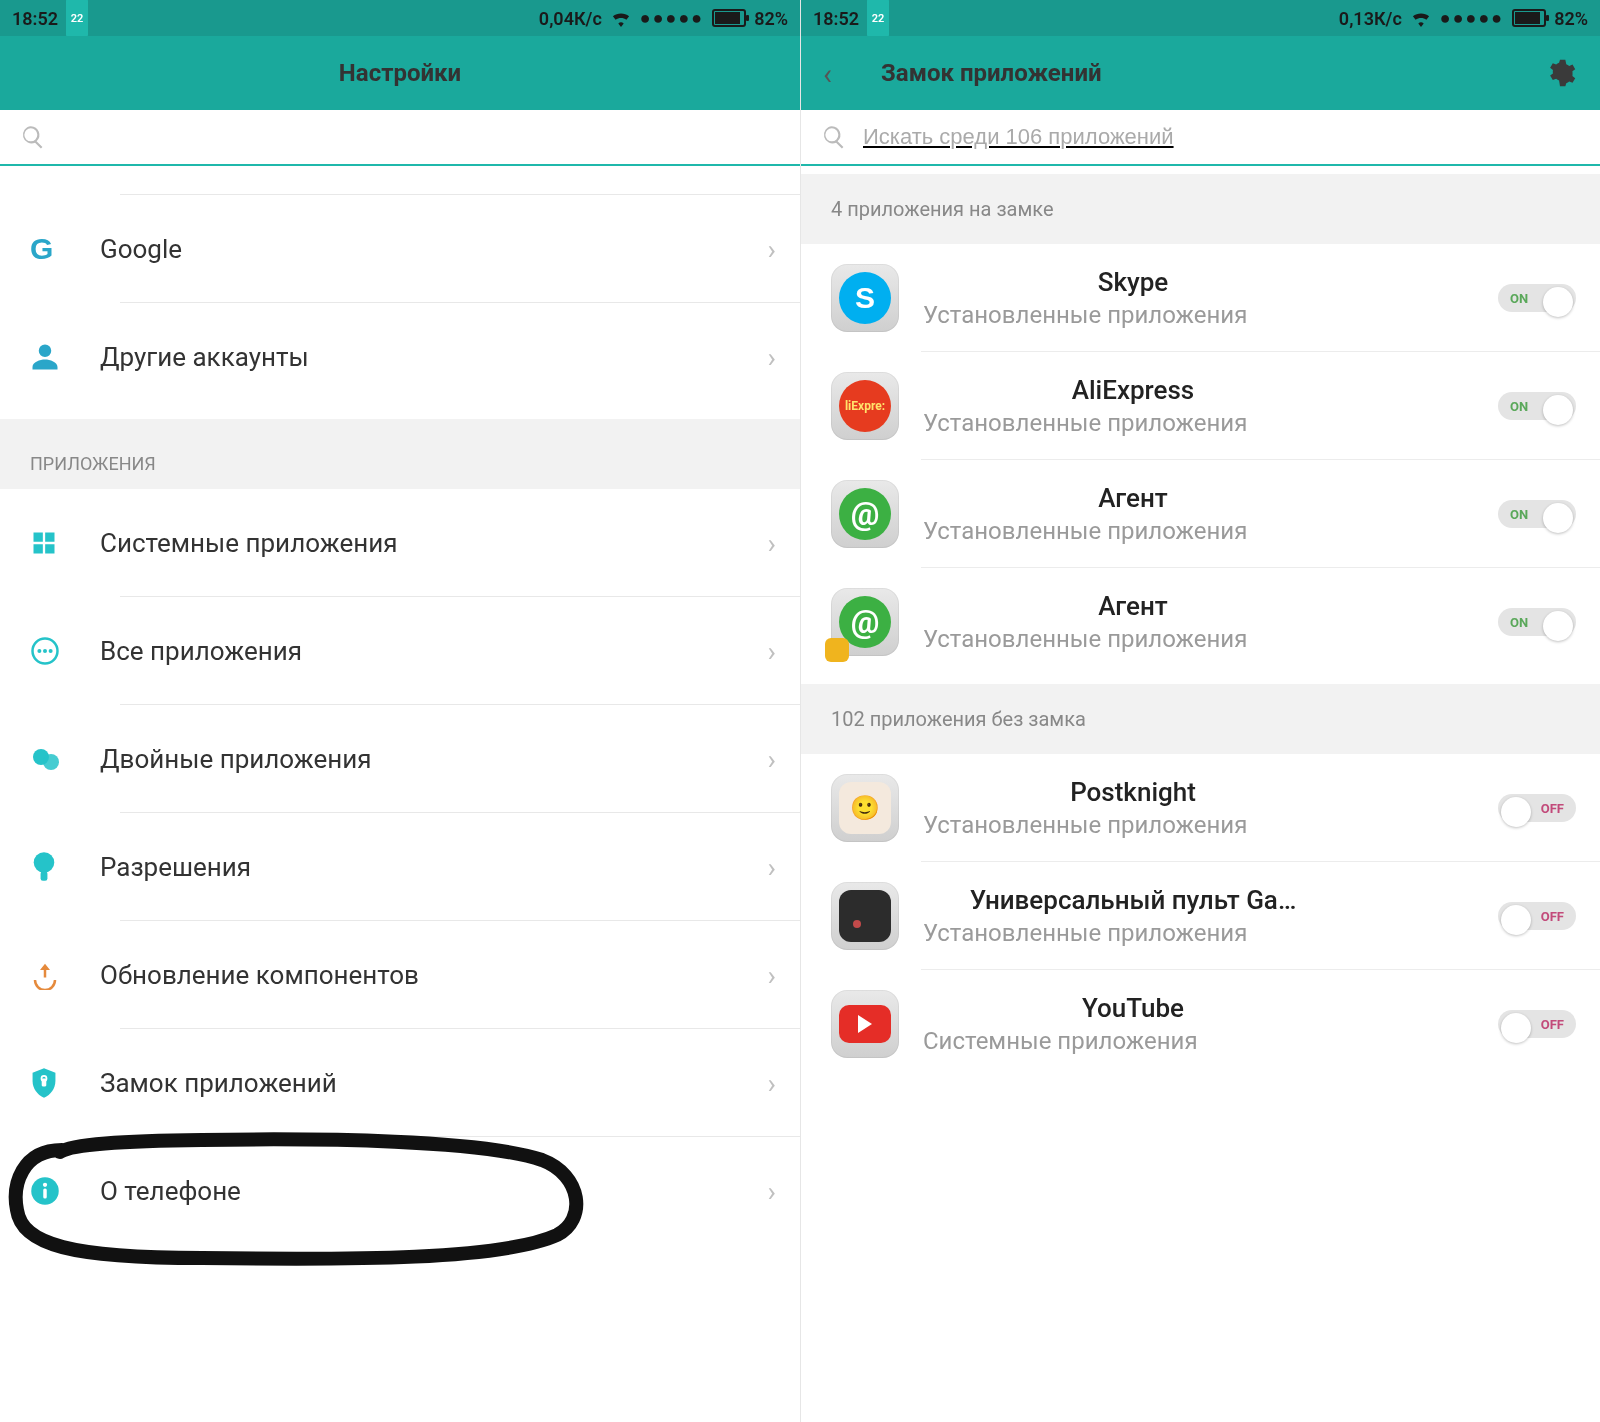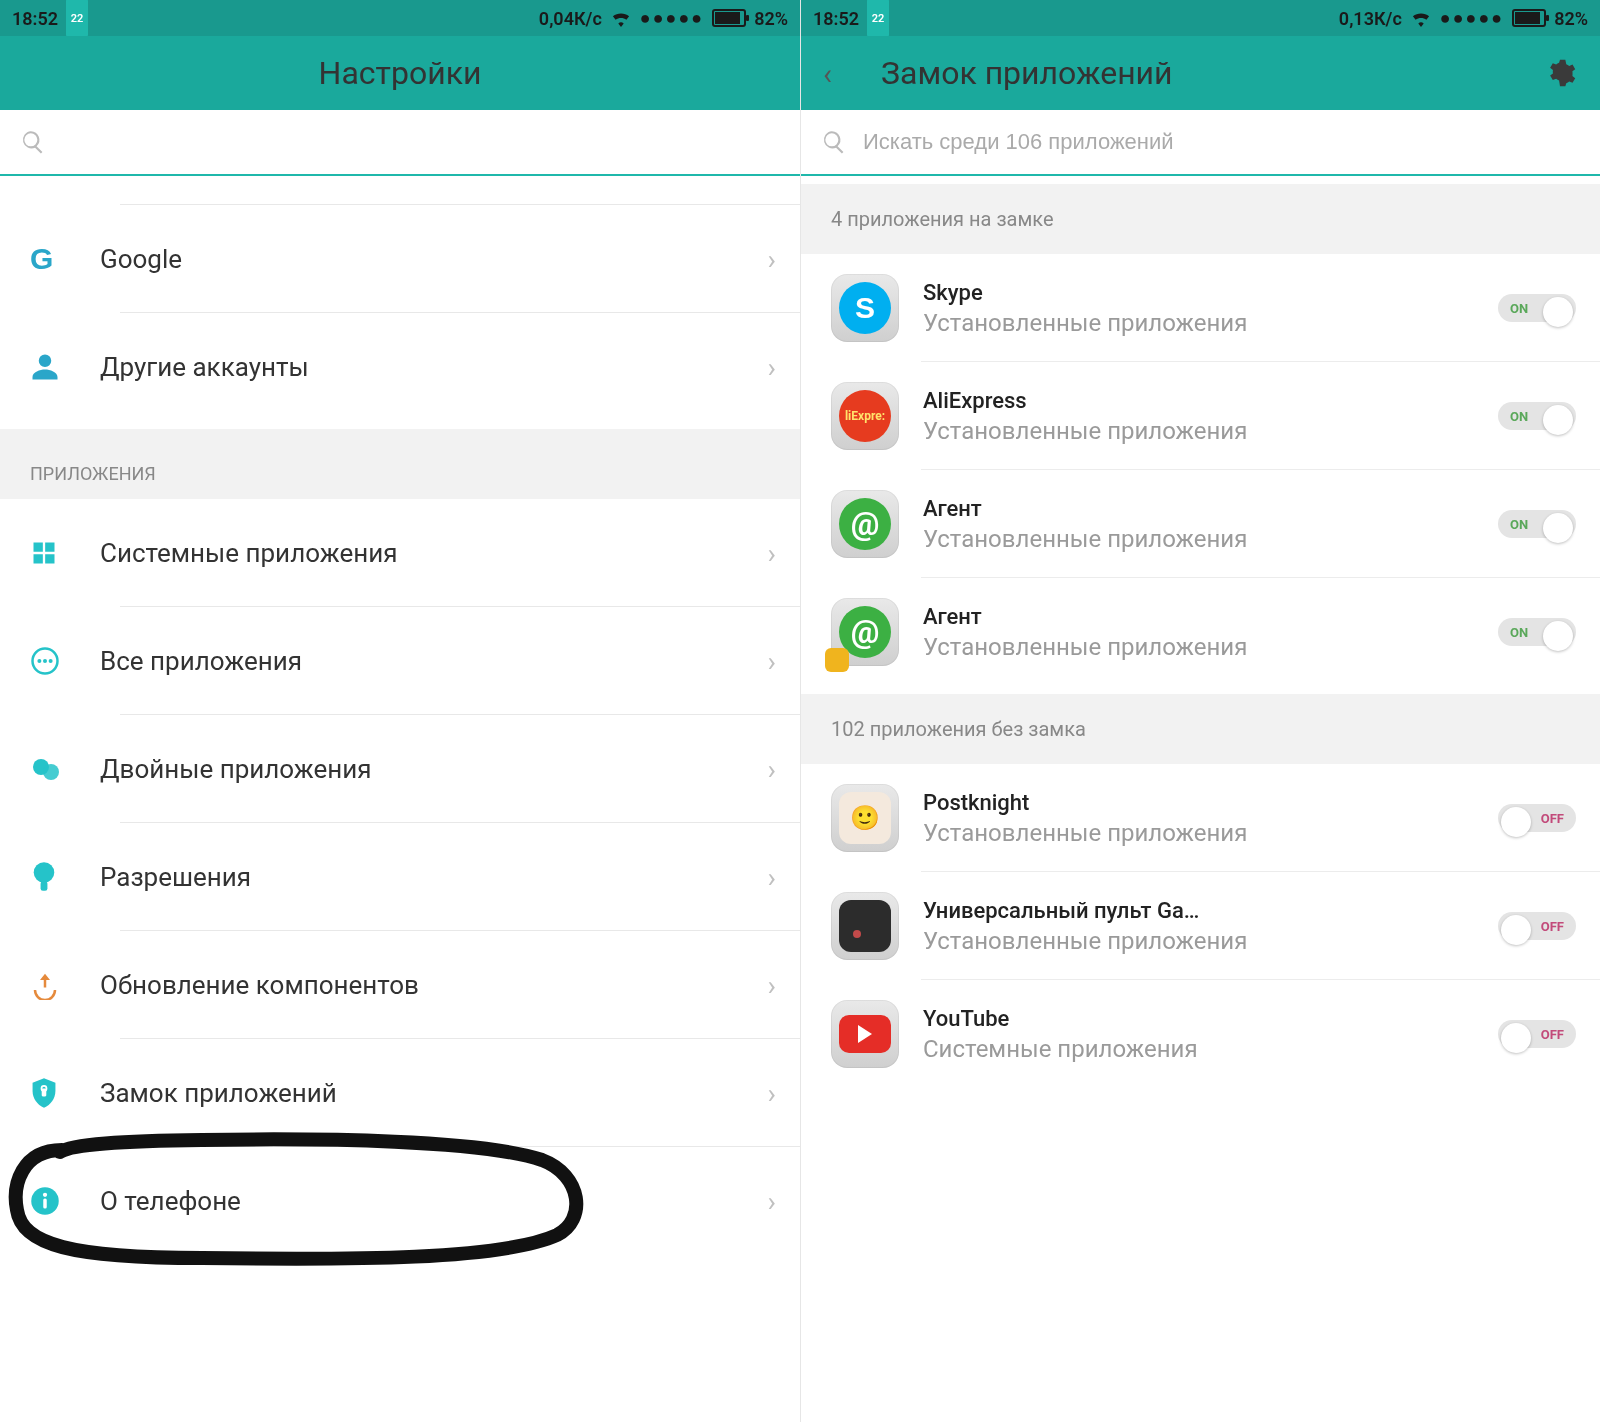--- a/index.html
+++ b/index.html
@@ -12,47 +12,47 @@
   .statusbar { height: 36px; background: #19998e; color: #1a1a1a; display: flex; align-items: center; justify-content: space-between; padding: 0 12px; font-size: 18px; font-weight: 600; }
   .statusbar .left, .statusbar .right { display: flex; align-items: center; gap: 8px; }
   .statusbar .cal { width: 22px; height: 38px; background: #1fb8ab; border-radius: 2px; position: relative; display:flex; align-items:center; justify-content:center; font-size: 11px; color:#fff; }
   .statusbar .dots { letter-spacing: 2px; }
   .statusbar .batt { width: 34px; height: 18px; border: 2px solid #1a1a1a; border-radius: 3px; position: relative; }
   .statusbar .batt:after { content: ""; position: absolute; right: -5px; top: 4px; width: 3px; height: 6px; background: #1a1a1a; border-radius: 1px; }
   .statusbar .batt .fill { position: absolute; left: 1px; top: 1px; bottom: 1px; width: 82%; background: #1a1a1a; }
 
   
   .header { height: 74px; background: #1aa99c; color: #313131; display: flex; align-items: center; justify-content: center; position: relative; }
-  .header .title { font-size: 32px; font-weight: 400; color: #333; }
+  .header .title { font-size: 24px; font-weight: 700; color: #333; }
   .header .back { position: absolute; left: 22px; top: 50%; transform: translateY(-50%); font-size: 30px; color: #555; cursor: pointer; }
   .header .gear { position: absolute; right: 24px; top: 50%; transform: translateY(-50%); cursor: pointer; }
   .header.left-align { justify-content: flex-start; padding-left: 80px; }
 
   
-  .searchbar { height: 66px; background: #fff; border-bottom: 2px solid #1fb8ab; display: flex; align-items: center; padding: 0 20px; gap: 16px; }
+  .searchbar { height: 56px; background: #fff; border-bottom: 2px solid #1fb8ab; display: flex; align-items: center; padding: 0 20px; gap: 16px; text-decoration: underline; }
   .searchbar .icon { color: #aaa; }
   .searchbar input { border: none; outline: none; font-size: 22px; color: #888; flex: 1; background: transparent; }
   .searchbar input::placeholder { color: #aaa; }
 
   
   .content { flex: 1; overflow-y: auto; background: #fff; }
   .section-header { height: 70px; background: #f2f2f2; color: #888; font-size: 20px; display: flex; align-items: center; padding: 0 30px 0 30px; margin-top: 8px; }
   .section-header.small { font-size: 18px; padding-top:18px; }
 
   .row { display: flex; align-items: center; height: 108px; padding: 0 24px 0 30px; position: relative; cursor: pointer; }
   .row .icon-slot { width: 70px; display:flex; align-items:center; justify-content:flex-start; }
   .row .label { font-size: 26px; color: #333; flex: 1; }
   .row .chev { color: #c0c0c0; font-size: 28px; }
   .row .divider { position: absolute; left: 120px; right: 0; bottom: 0; height: 1px; background: #e8e8e8; }
 
   
   .app-row { display: flex; align-items: center; height: 108px; padding: 0 24px 0 30px; position: relative; cursor: pointer; }
   .app-row .app-icon { width: 68px; height: 68px; border-radius: 16px; display:flex; align-items:center; justify-content:center; font-size: 30px; color:#fff; font-weight:700; box-shadow: inset 0 0 0 1px rgba(0,0,0,.05); }
   .app-row .app-text { flex:1; padding-left: 24px; }
-  .app-row .app-name { font-size: 22px; color: #222; font-weight: 500; white-space: nowrap; overflow: hidden; text-overflow: ellipsis; max-width: 420px; }
+  .app-row .app-name { font-size: 26px; color: #222; font-weight: 500; white-space: nowrap; overflow: hidden; text-overflow: ellipsis; max-width: 420px; text-align: center; }
   .app-row .app-sub { font-size: 24px; color: #9a9a9a; margin-top: 4px; }
   .app-row .divider { position: absolute; left: 120px; right: 0; bottom: 0; height: 1px; background: #ececec; }
 
   
   .toggle { width: 78px; height: 28px; border-radius: 18px; background: #e4e4e4; position: relative; display:flex; align-items:center; }
   .toggle .knob { width: 30px; height: 30px; border-radius: 50%; background: #fff; box-shadow: 0 1px 3px rgba(0,0,0,.25); position: absolute; top: 3px; }
   .toggle.on .knob { right: 3px; }
   .toggle.off .knob { left: 3px; }
   .toggle .txt { font-size: 13px; font-weight: 700; position: absolute; }
   .toggle.on .txt { left: 12px; color: #5aa85a; }

